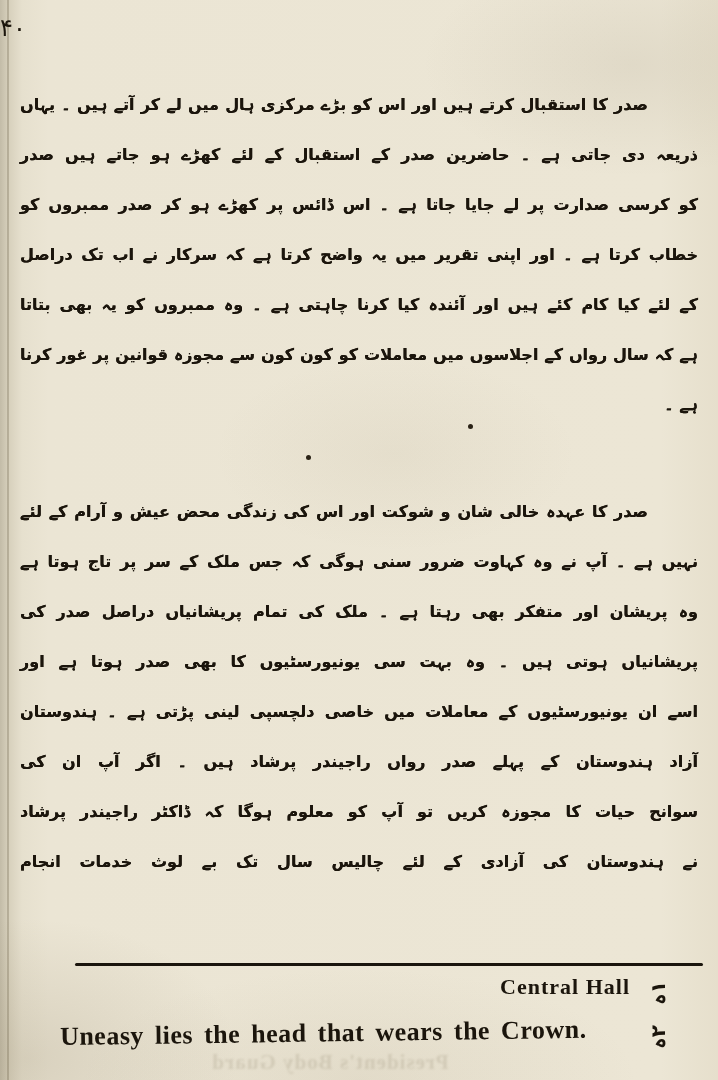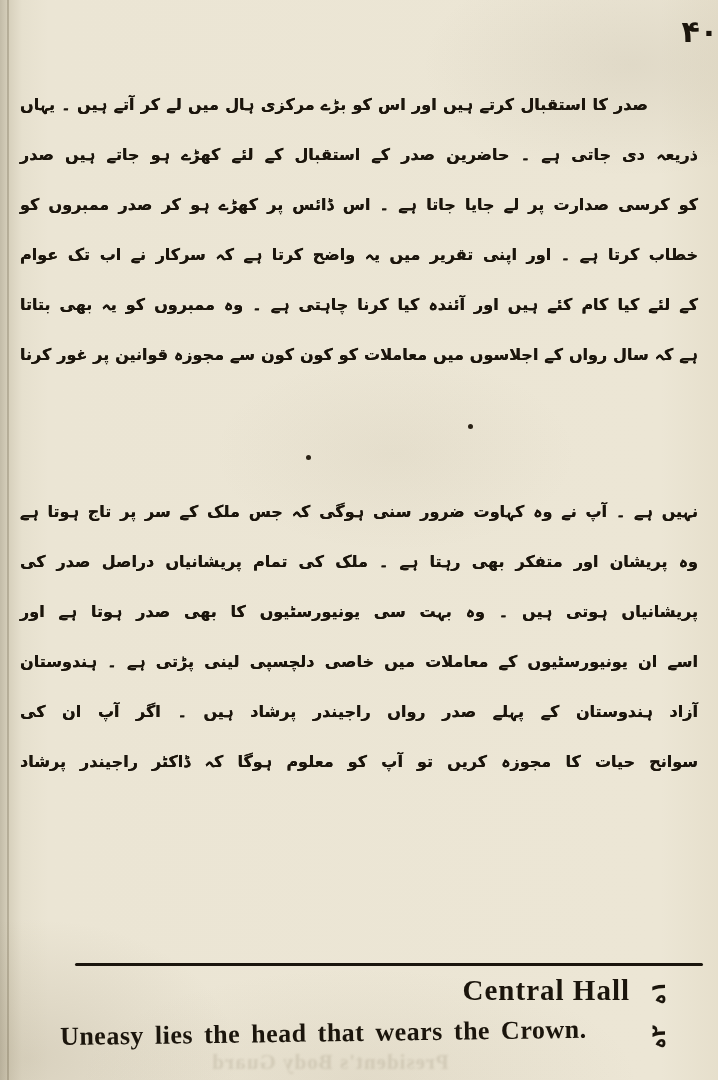--- a/index.html
+++ b/index.html
@@ -16,22 +16,22 @@
       radial-gradient(ellipse 400px 160px at 50% 100%, rgba(140,125,95,.10), transparent 70%),
       linear-gradient(90deg,#c3bca8 0px,#d6cfbb 8px,#e6e0ce 22px,#ebe5d4 48px,#ece6d5 92%,#e6dfcc 100%);
     font-family:"DejaVu Sans",sans-serif;
   }
   .page::before{
     content:"";position:absolute;left:7px;top:0;bottom:0;width:2px;
     background:rgba(100,88,66,.28);
   }
   .pagenum{
     position:absolute;top:14px;left:0;right:0;
-    text-align:right;
-    font-size:30px;font-weight:bold;
+    text-align:left;
+    font-size:24px;font-weight:normal;
     letter-spacing:2px;
   }
   .textblock{
     position:absolute;left:20px;width:678px;
     direction:rtl;
     font-size:16px;font-weight:bold;
     text-shadow:0 0 .5px currentColor;
   }
   .p1{top:80px;}
   .p2{top:487px;}
@@ -42,21 +42,21 @@
   }
   .uline.indent{padding-right:50px;}
   .uline.endline{text-align-last:right;}
   .fnrule{
     position:absolute;top:963px;left:75px;width:628px;height:3px;
     background:#1a150d;border-radius:2px;
   }
   .fn-central{
     position:absolute;top:974px;right:88px;
     font-family:"Liberation Serif",serif;
-    font-size:29px;font-weight:bold;letter-spacing:1px;
+    font-size:22px;font-weight:bold;letter-spacing:1px;
   }
   .fn-uneasy{
     position:absolute;top:1018px;left:60px;width:586px;
     font-family:"Liberation Serif",serif;
     font-size:26px;font-weight:bold;letter-spacing:.5px;word-spacing:4px;
     transform:rotate(-0.8deg);
     white-space:nowrap;
   }
   .fnmark{
     position:absolute;right:46px;width:28px;height:34px;
@@ -82,32 +82,35 @@
 <body>
 
 <div class="page">
 
   <div class="pagenum">۴۰</div>
 
   <div class="textblock p1">
     <span class="uline indent">صدر کا استقبال کرتے ہیں اور اس کو بڑے مرکزی ہال میں لے کر آتے ہیں ۔ یہاں</span>
     <span class="uline">ذریعہ دی جاتی ہے ۔ حاضرین صدر کے استقبال کے لئے کھڑے ہو جاتے ہیں صدر</span>
     <span class="uline">کو کرسی صدارت پر لے جایا جاتا ہے ۔ اس ڈائس پر کھڑے ہو کر صدر ممبروں کو</span>
-    <span class="uline">خطاب کرتا ہے ۔ اور اپنی تقریر میں یہ واضح کرتا ہے کہ سرکار نے اب تک عوام</span>
+    <span class="uline">خطاب کرتا ہے ۔ اور اپنی تقریر میں یہ واضح کرتا ہے کہ سرکار نے اب تک دراصل</span>
     <span class="uline">کے لئے کیا کام کئے ہیں اور آئندہ کیا کرنا چاہتی ہے ۔ وہ ممبروں کو یہ بھی بتاتا</span>
     <span class="uline">ہے کہ سال رواں کے اجلاسوں میں معاملات کو کون کون سے مجوزہ قوانین پر غور کرنا</span>
+    <span class="uline endline">ہے ۔</span>
   </div>
 
   <div class="textblock p2">
+    <span class="uline indent">صدر کا عہدہ خالی شان و شوکت اور اس کی زندگی محض عیش و آرام کے لئے</span>
     <span class="uline">نہیں ہے ۔ آپ نے وہ کہاوت ضرور سنی ہوگی کہ جس ملک کے سر پر تاج ہوتا ہے</span>
     <span class="uline">وہ پریشان اور متفکر بھی رہتا ہے ۔ ملک کی تمام پریشانیاں دراصل صدر کی</span>
     <span class="uline">پریشانیاں ہوتی ہیں ۔ وہ بہت سی یونیورسٹیوں کا بھی صدر ہوتا ہے اور</span>
     <span class="uline">اسے ان یونیورسٹیوں کے معاملات میں خاصی دلچسپی لینی پڑتی ہے ۔ ہندوستان</span>
     <span class="uline">آزاد ہندوستان کے پہلے صدر رواں راجیندر پرشاد ہیں ۔ اگر آپ ان کی</span>
     <span class="uline">سوانح حیات کا مجوزہ کریں تو آپ کو معلوم ہوگا کہ ڈاکٹر راجیندر پرشاد</span>
+    <span class="uline">نے ہندوستان کی آزادی کے لئے چالیس سال تک بے لوث خدمات انجام</span>
   </div>
 
   <div class="fnrule"></div>
 
   <div class="fn-central">Central Hall</div>
 
   <div class="fnmark m1">۱ہ</div>
 
   <div class="fn-uneasy">Uneasy lies the head that wears the Crown.</div>
 

